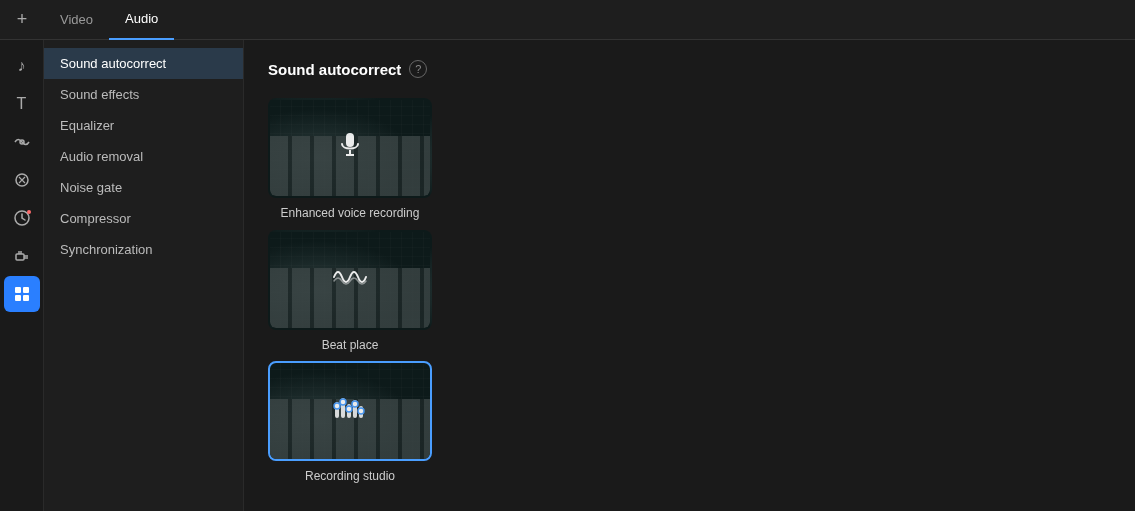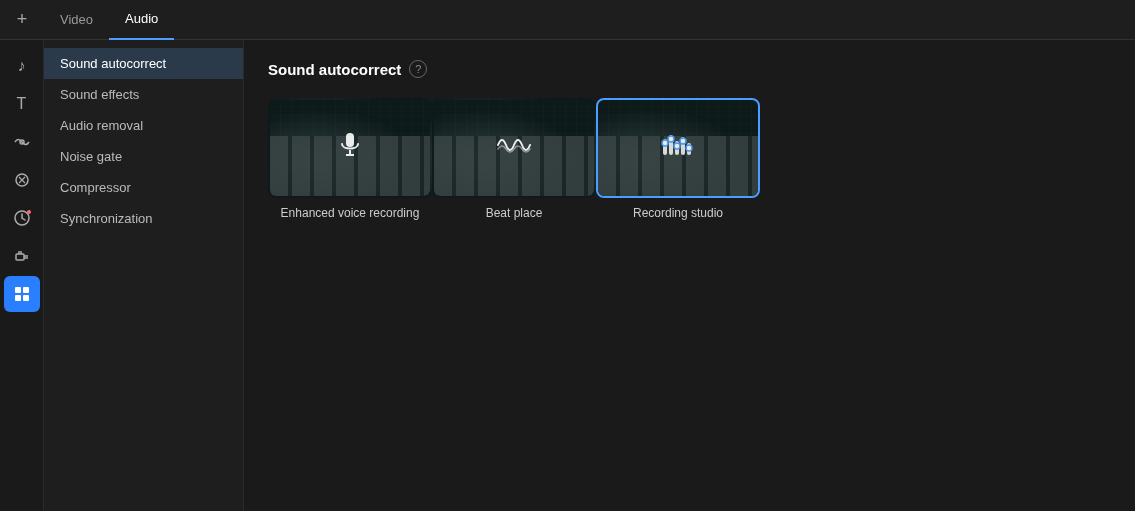--- a/index.html
+++ b/index.html
@@ -129,22 +129,23 @@
       align-items: center;
       justify-content: center;
       color: #888;
       font-size: 11px;
       cursor: pointer;
     }
 
     
     .cards-grid {
       display: flex;
-      gap: 0;
+      gap: 8px;
       flex-wrap: wrap;
+      flex-direction: column;
     }
     .card {
       width: 164px;
       cursor: pointer;
       display: flex;
       flex-direction: column;
       align-items: center;
       gap: 8px;
     }
     .card-image {
@@ -252,20 +253,21 @@
         <rect x="10" y="2" width="6" height="6" rx="1" fill="white"></rect>
         <rect x="2" y="10" width="6" height="6" rx="1" fill="white"></rect>
         <rect x="10" y="10" width="6" height="6" rx="1" fill="white"></rect>
       </svg>
     </div>
   </div>
 
   <div class="nav-sidebar">
     <div class="nav-item active">Sound autocorrect</div>
     <div class="nav-item">Sound effects</div>
+    <div class="nav-item">Equalizer</div>
     <div class="nav-item">Audio removal</div>
     <div class="nav-item">Noise gate</div>
     <div class="nav-item">Compressor</div>
     <div class="nav-item">Synchronization</div>
   </div>
 
   <div class="content">
     <div class="content-header">
       <span class="content-title">Sound autocorrect</span>
       <div class="help-icon">?</div>

